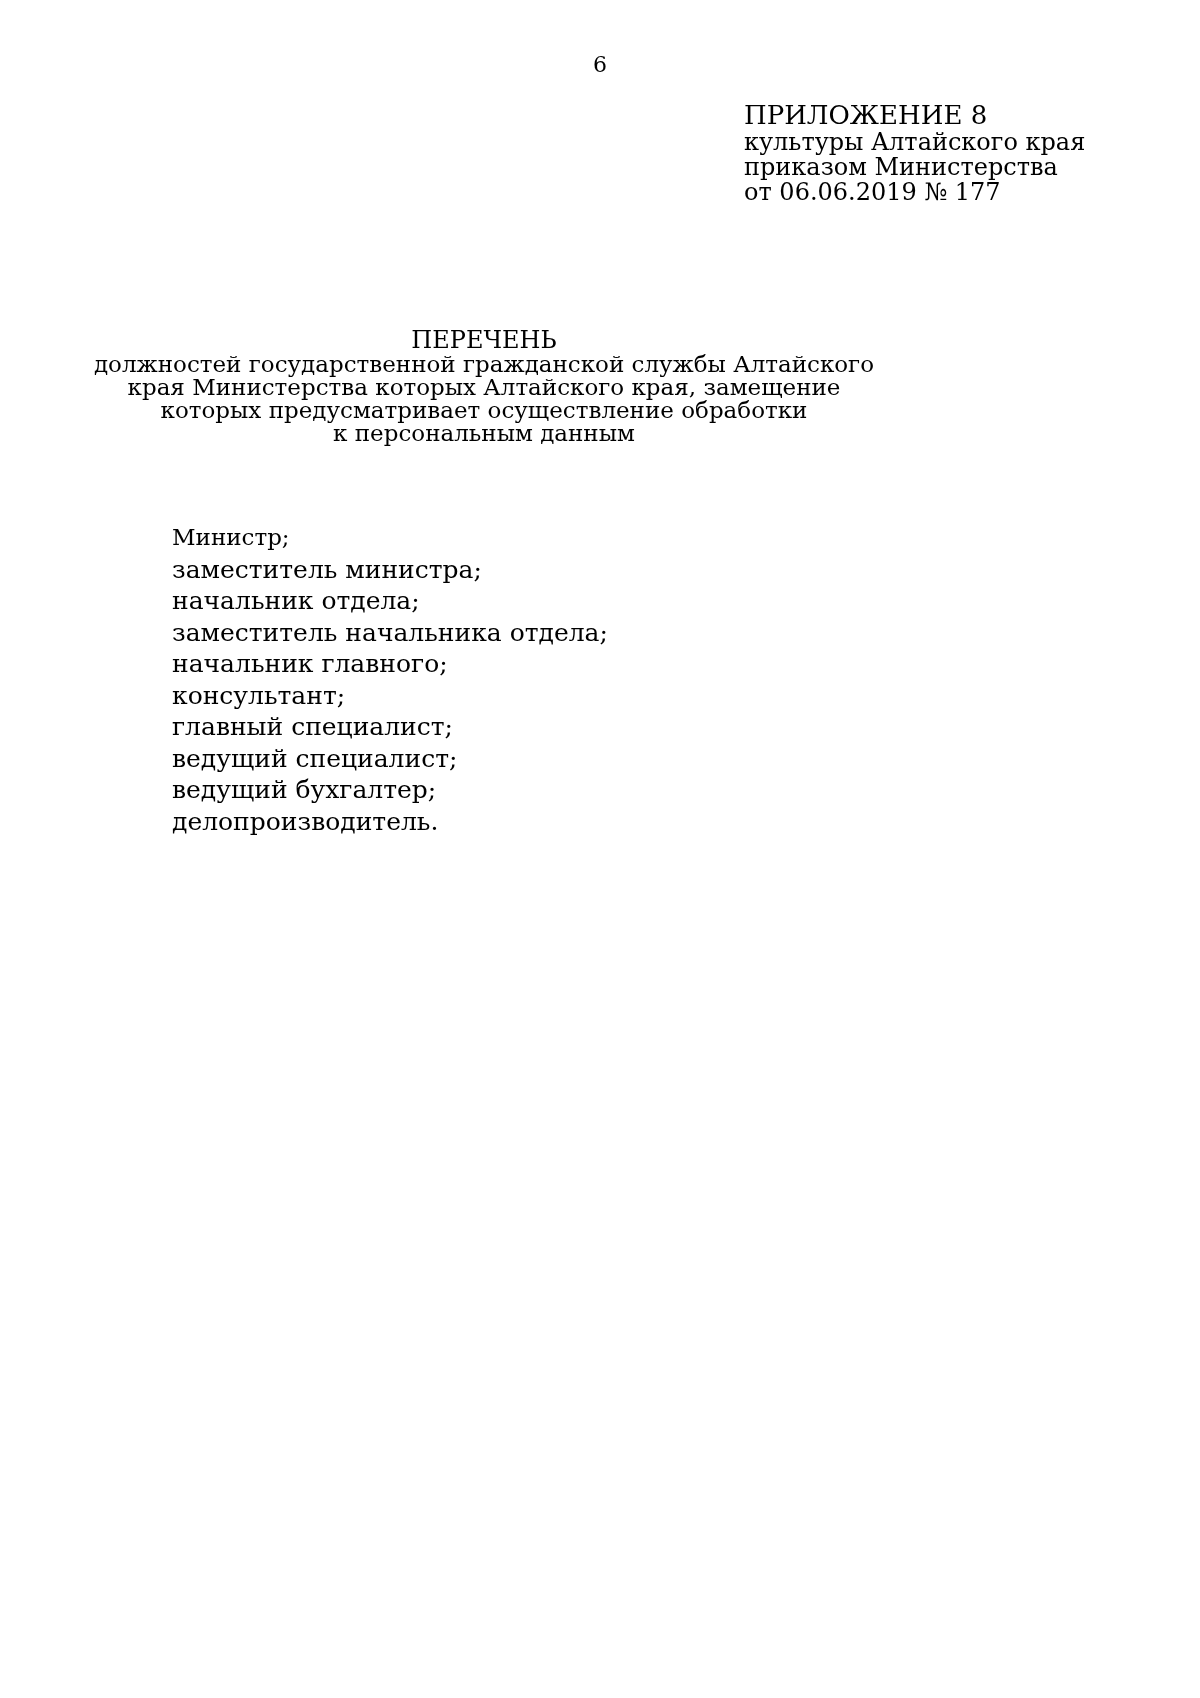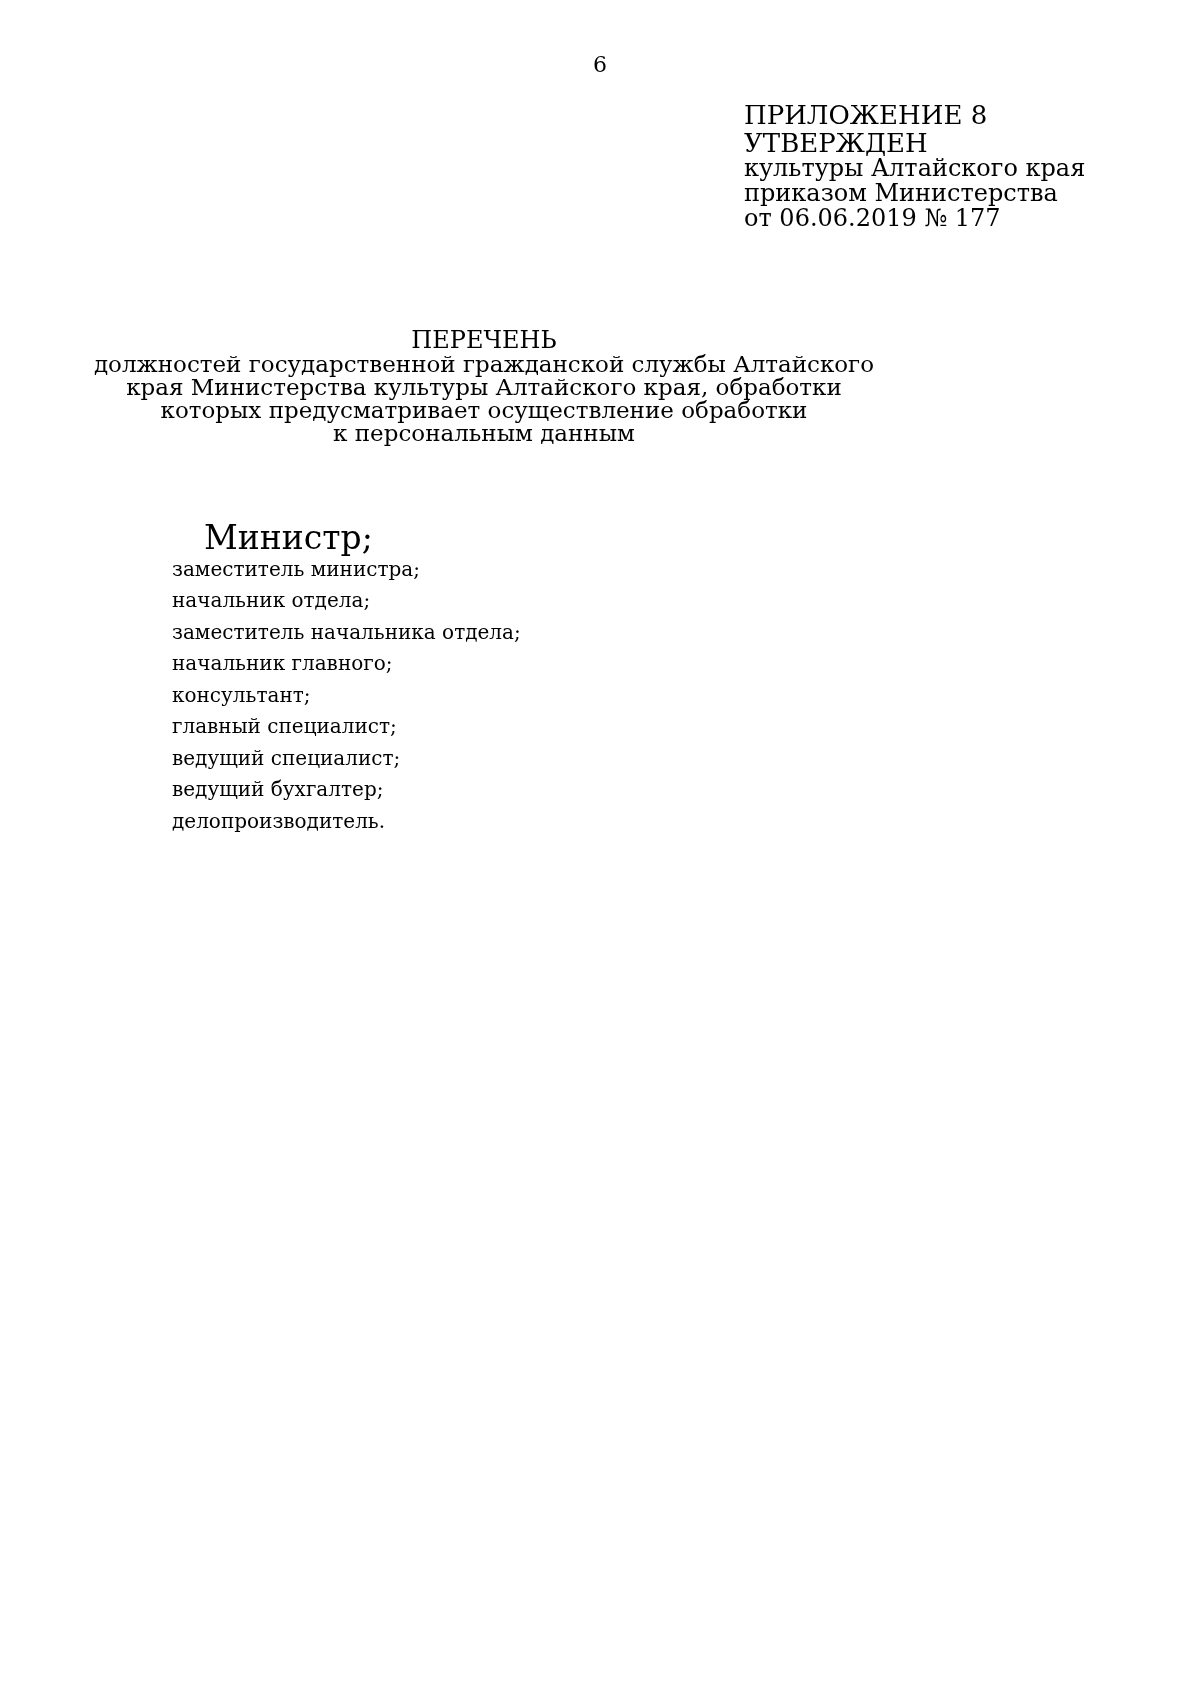--- a/index.html
+++ b/index.html
@@ -8,40 +8,39 @@
   .page-number { position: absolute; top: 52px; left: 0; width: 1200px; text-align: center;
                  font-size: 22px; }
   .approval { position: absolute; left: 744px; top: 100px; }
   .appendix { font-size: 26px; line-height: 30px; }
   .approved-title { font-size: 26px; line-height: 26px; }
   .approval-line { font-size: 24px; line-height: 25px; }
   .title-block { position: absolute; top: 328px; left: 0; width: 968px; text-align: center; }
   .title { font-size: 24px; line-height: 25px; }
   .subtitle-line { font-size: 23px; line-height: 23px; }
   .positions { position: absolute; left: 172px; top: 522px; list-style: none; margin: 0; padding: 0; }
-  .positions li { font-size: 20px; line-height: 31.5px; }
-  .positions li:first-child { font-size: 33px; margin-left: 32px; }
+  .positions li { font-size: 25px; line-height: 31.5px; }
+  .positions li:first-child { font-size: 23px; }
 </style>
 </head>
 <body>
 
 <div class="page-number">6</div>
 
 <div class="approval">
   <div class="appendix">ПРИЛОЖЕНИЕ 8</div>
-  <div class="approved-title">УТВЕРЖДЕН</div>
   <div class="approval-line">культуры Алтайского края</div>
   <div class="approval-line">приказом Министерства</div>
   <div class="approval-line">от 06.06.2019 № 177</div>
 </div>
 
 <div class="title-block">
   <div class="title">ПЕРЕЧЕНЬ</div>
   <div class="subtitle-line">должностей государственной гражданской службы Алтайского</div>
-  <div class="subtitle-line">края Министерства культуры Алтайского края, обработки</div>
+  <div class="subtitle-line">края Министерства которых Алтайского края, замещение</div>
   <div class="subtitle-line">которых предусматривает осуществление обработки</div>
   <div class="subtitle-line">к персональным данным</div>
 </div>
 
 <ul class="positions">
   <li>Министр;</li>
   <li>заместитель министра;</li>
   <li>начальник отдела;</li>
   <li>заместитель начальника отдела;</li>
   <li>начальник главного;</li>

